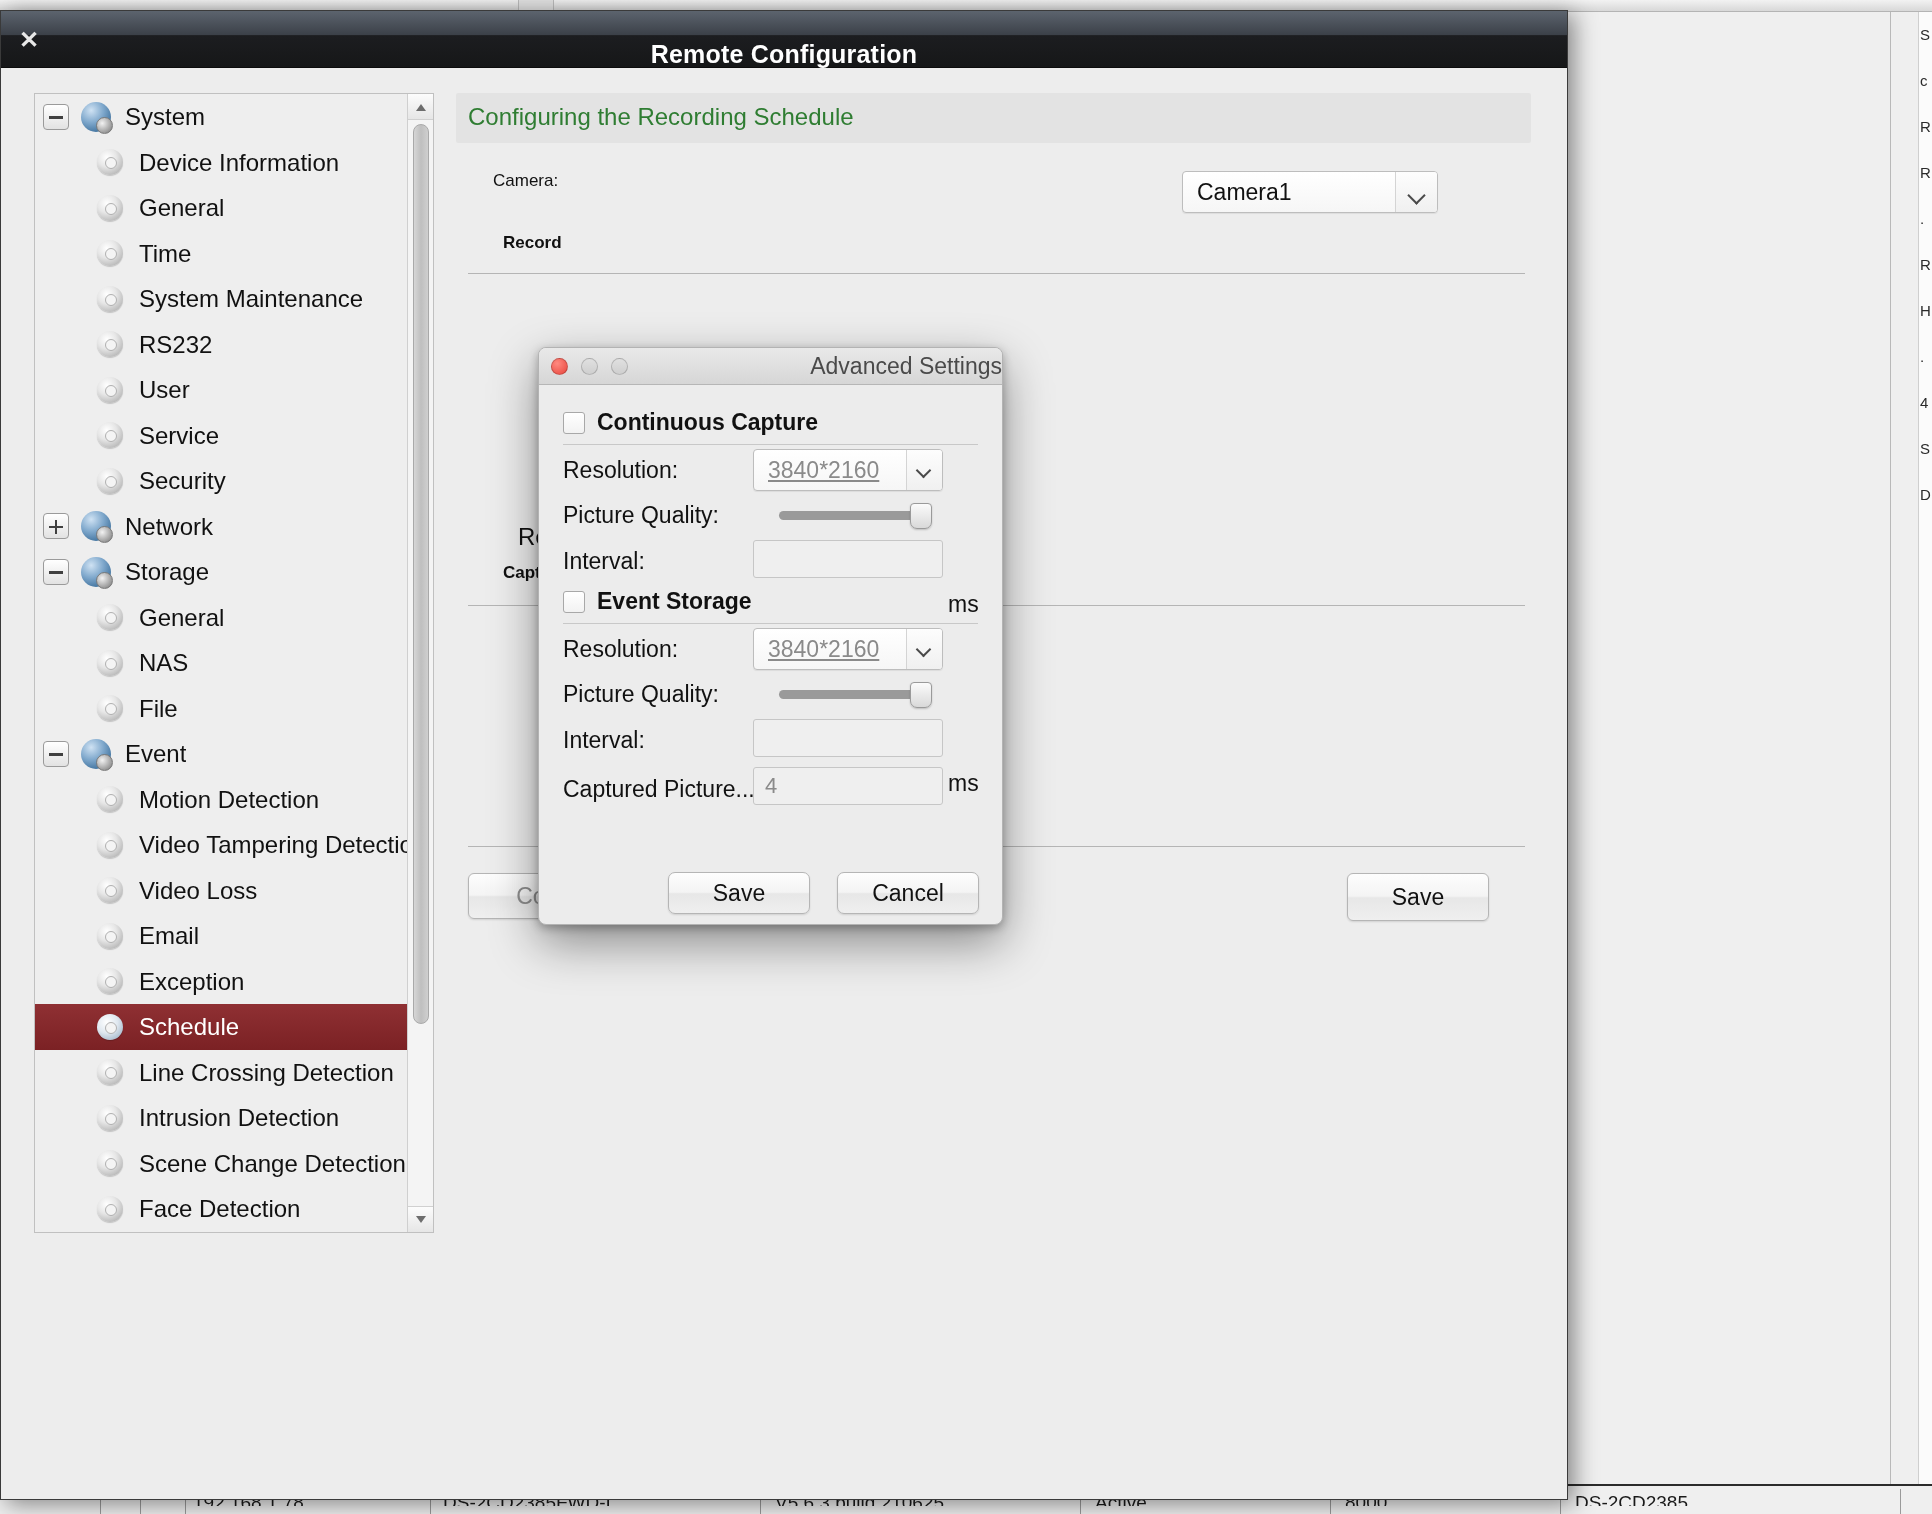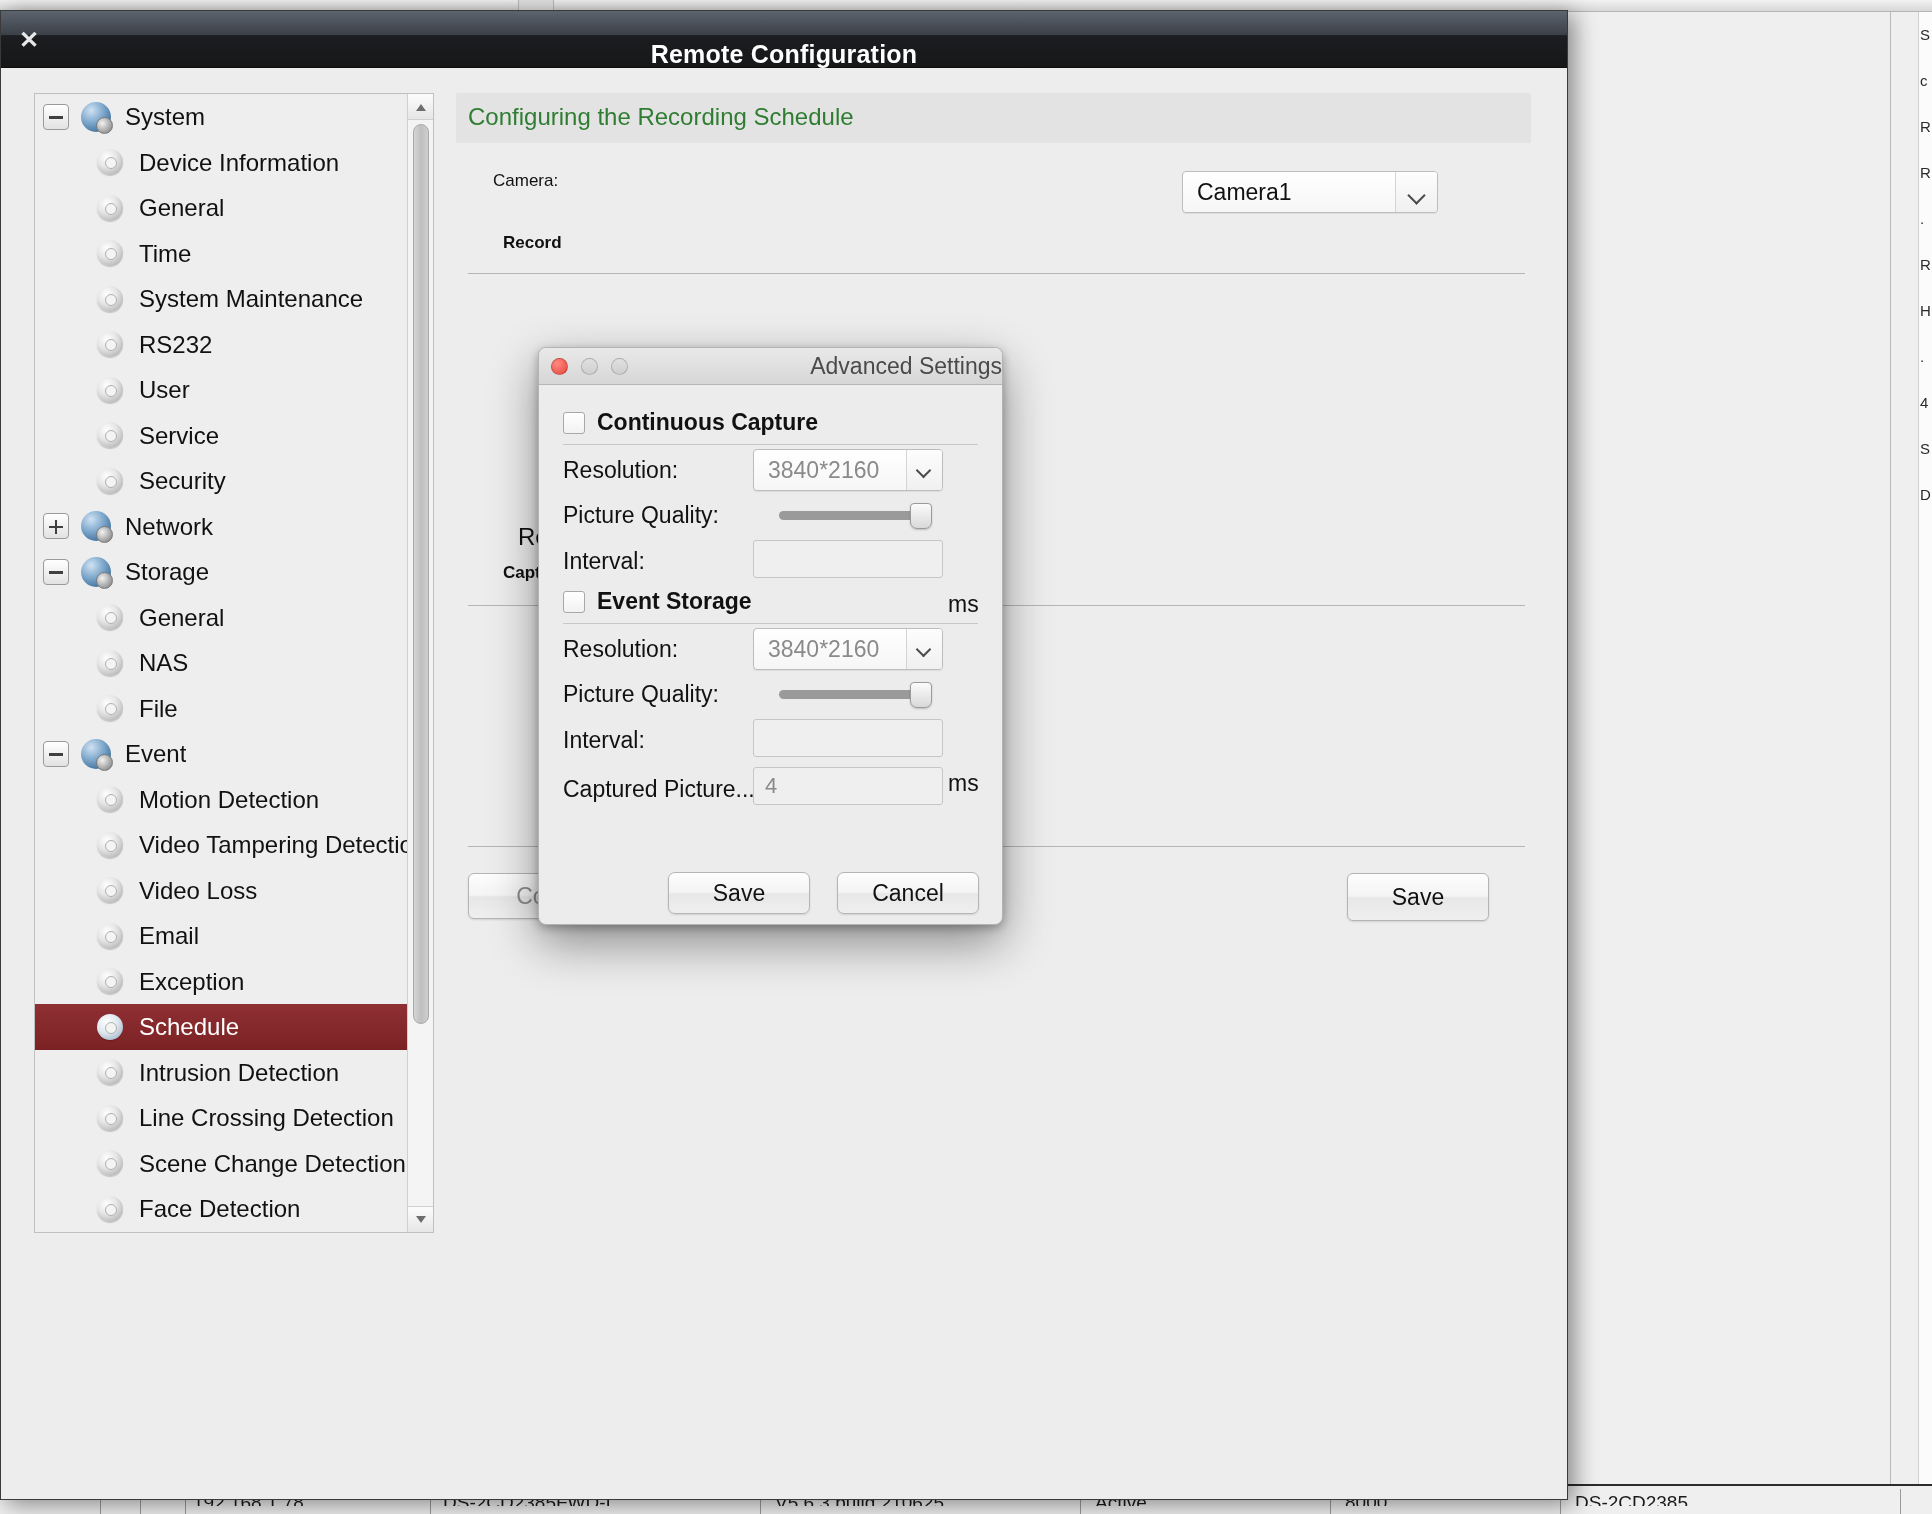--- a/index.html
+++ b/index.html
@@ -289,21 +289,21 @@
     width: 22px; height: 22px; margin-right: 12px;
     background: linear-gradient(#ffffff, #f2f2f2);
     border: 1px solid #a8a8a8; border-radius: 3px;
     cursor: pointer; flex: 0 0 22px;
   }
   .chk-label { font-size: 23px; font-weight: bold; color: #111; }
   .sec-hr { position: absolute; left: 24px; right: 24px; height: 1px; background: #c8c8c8; }
 
   .fld-label { position: absolute; left: 24px; font-size: 23px; color: #111; }
   .adv-combo { position: absolute; left: 214px; width: 190px; }
-  .adv-combo .val { color: #8a8a8a; }
+  .adv-combo .val { color: #8a8a8a; text-decoration: underline; }
   .adv-combo .arrowbox { width: 36px; }
   .adv-combo .arrowbox::after { left: 11px; top: 15px; width: 9px; height: 9px; border-width: 2px; }
 
   .slider {
     position: absolute; left: 240px; width: 142px; height: 9px;
     background: #9a9a9a; border-radius: 5px;
   }
   .slider .knob {
     position: absolute; right: -11px; top: -8px;
     width: 22px; height: 26px;
@@ -469,25 +469,25 @@
           <div class="tree-row child">
             <span class="gear-icon"></span>
             <span class="tree-label">Exception</span>
           </div>
           <div class="tree-row child selected">
             <span class="gear-icon"></span>
             <span class="tree-label">Schedule</span>
           </div>
           <div class="tree-row child">
             <span class="gear-icon"></span>
+            <span class="tree-label">Line Crossing Detection</span>
+          </div>
+          <div class="tree-row child">
+            <span class="gear-icon"></span>
             <span class="tree-label">Intrusion Detection</span>
-          </div>
-          <div class="tree-row child">
-            <span class="gear-icon"></span>
-            <span class="tree-label">Line Crossing Detection</span>
           </div>
           <div class="tree-row child">
             <span class="gear-icon"></span>
             <span class="tree-label">Scene Change Detection</span>
           </div>
           <div class="tree-row child">
             <span class="gear-icon"></span>
             <span class="tree-label">Face Detection</span>
           </div>
         </div>

